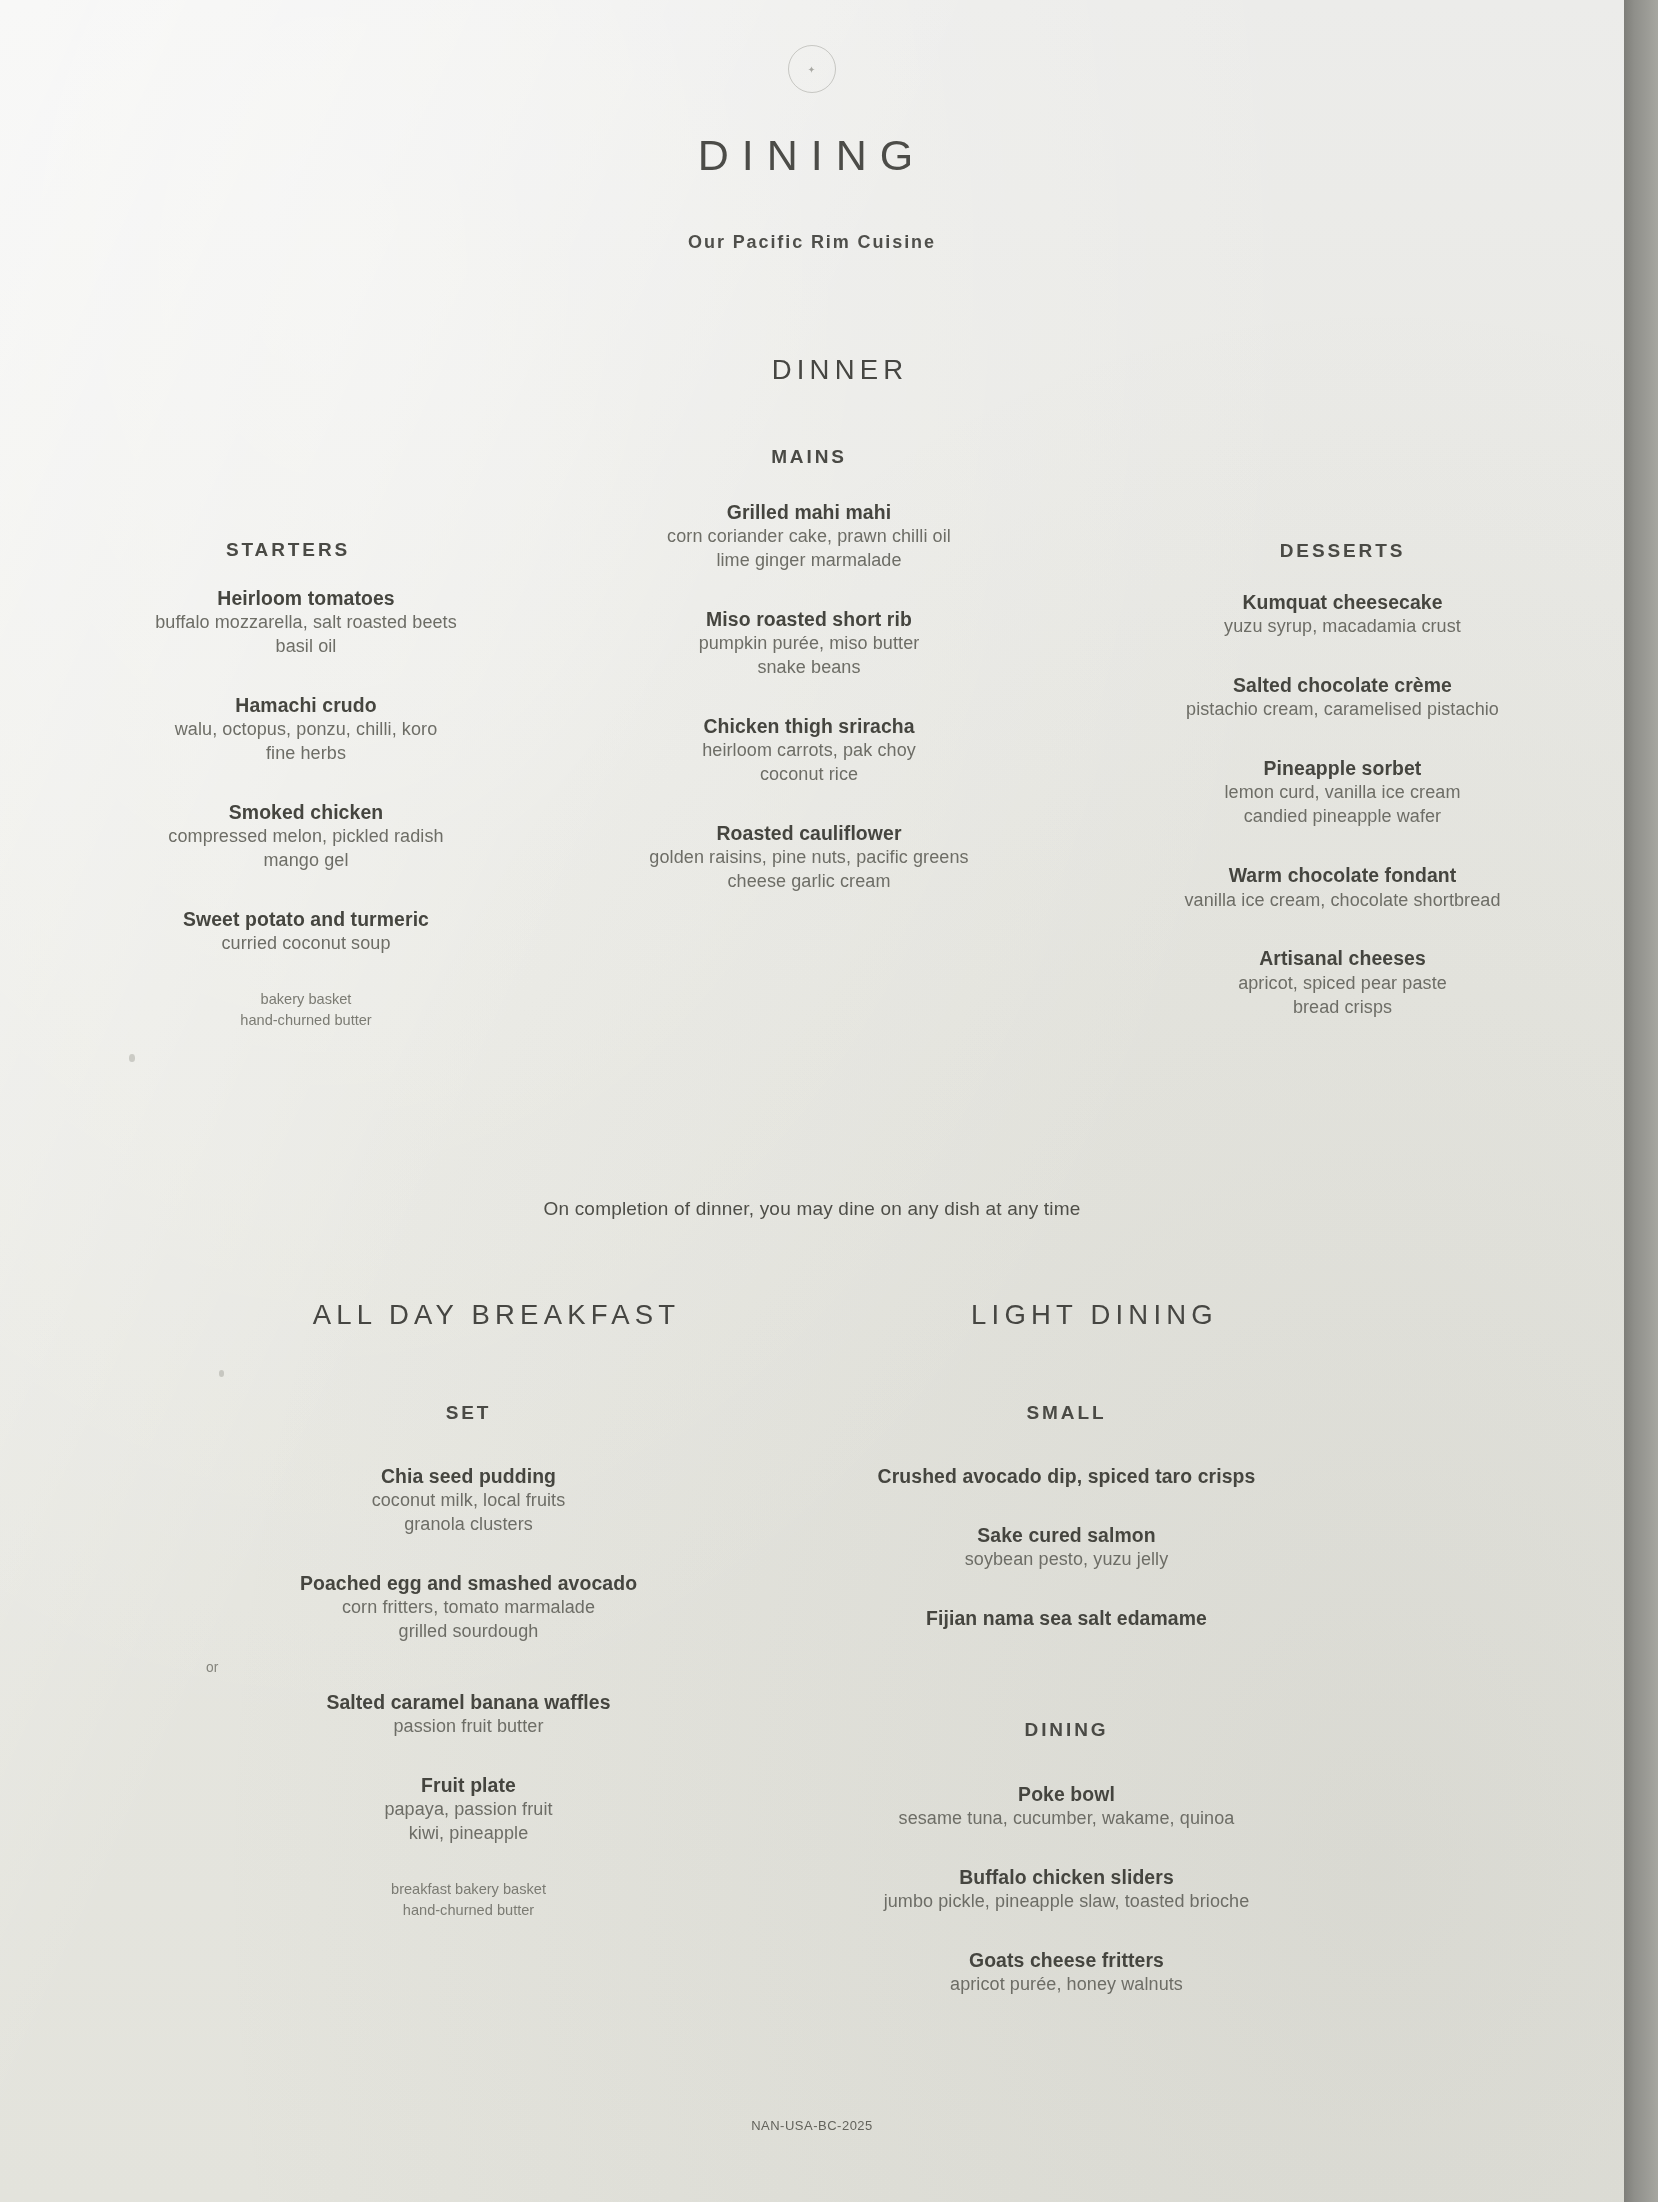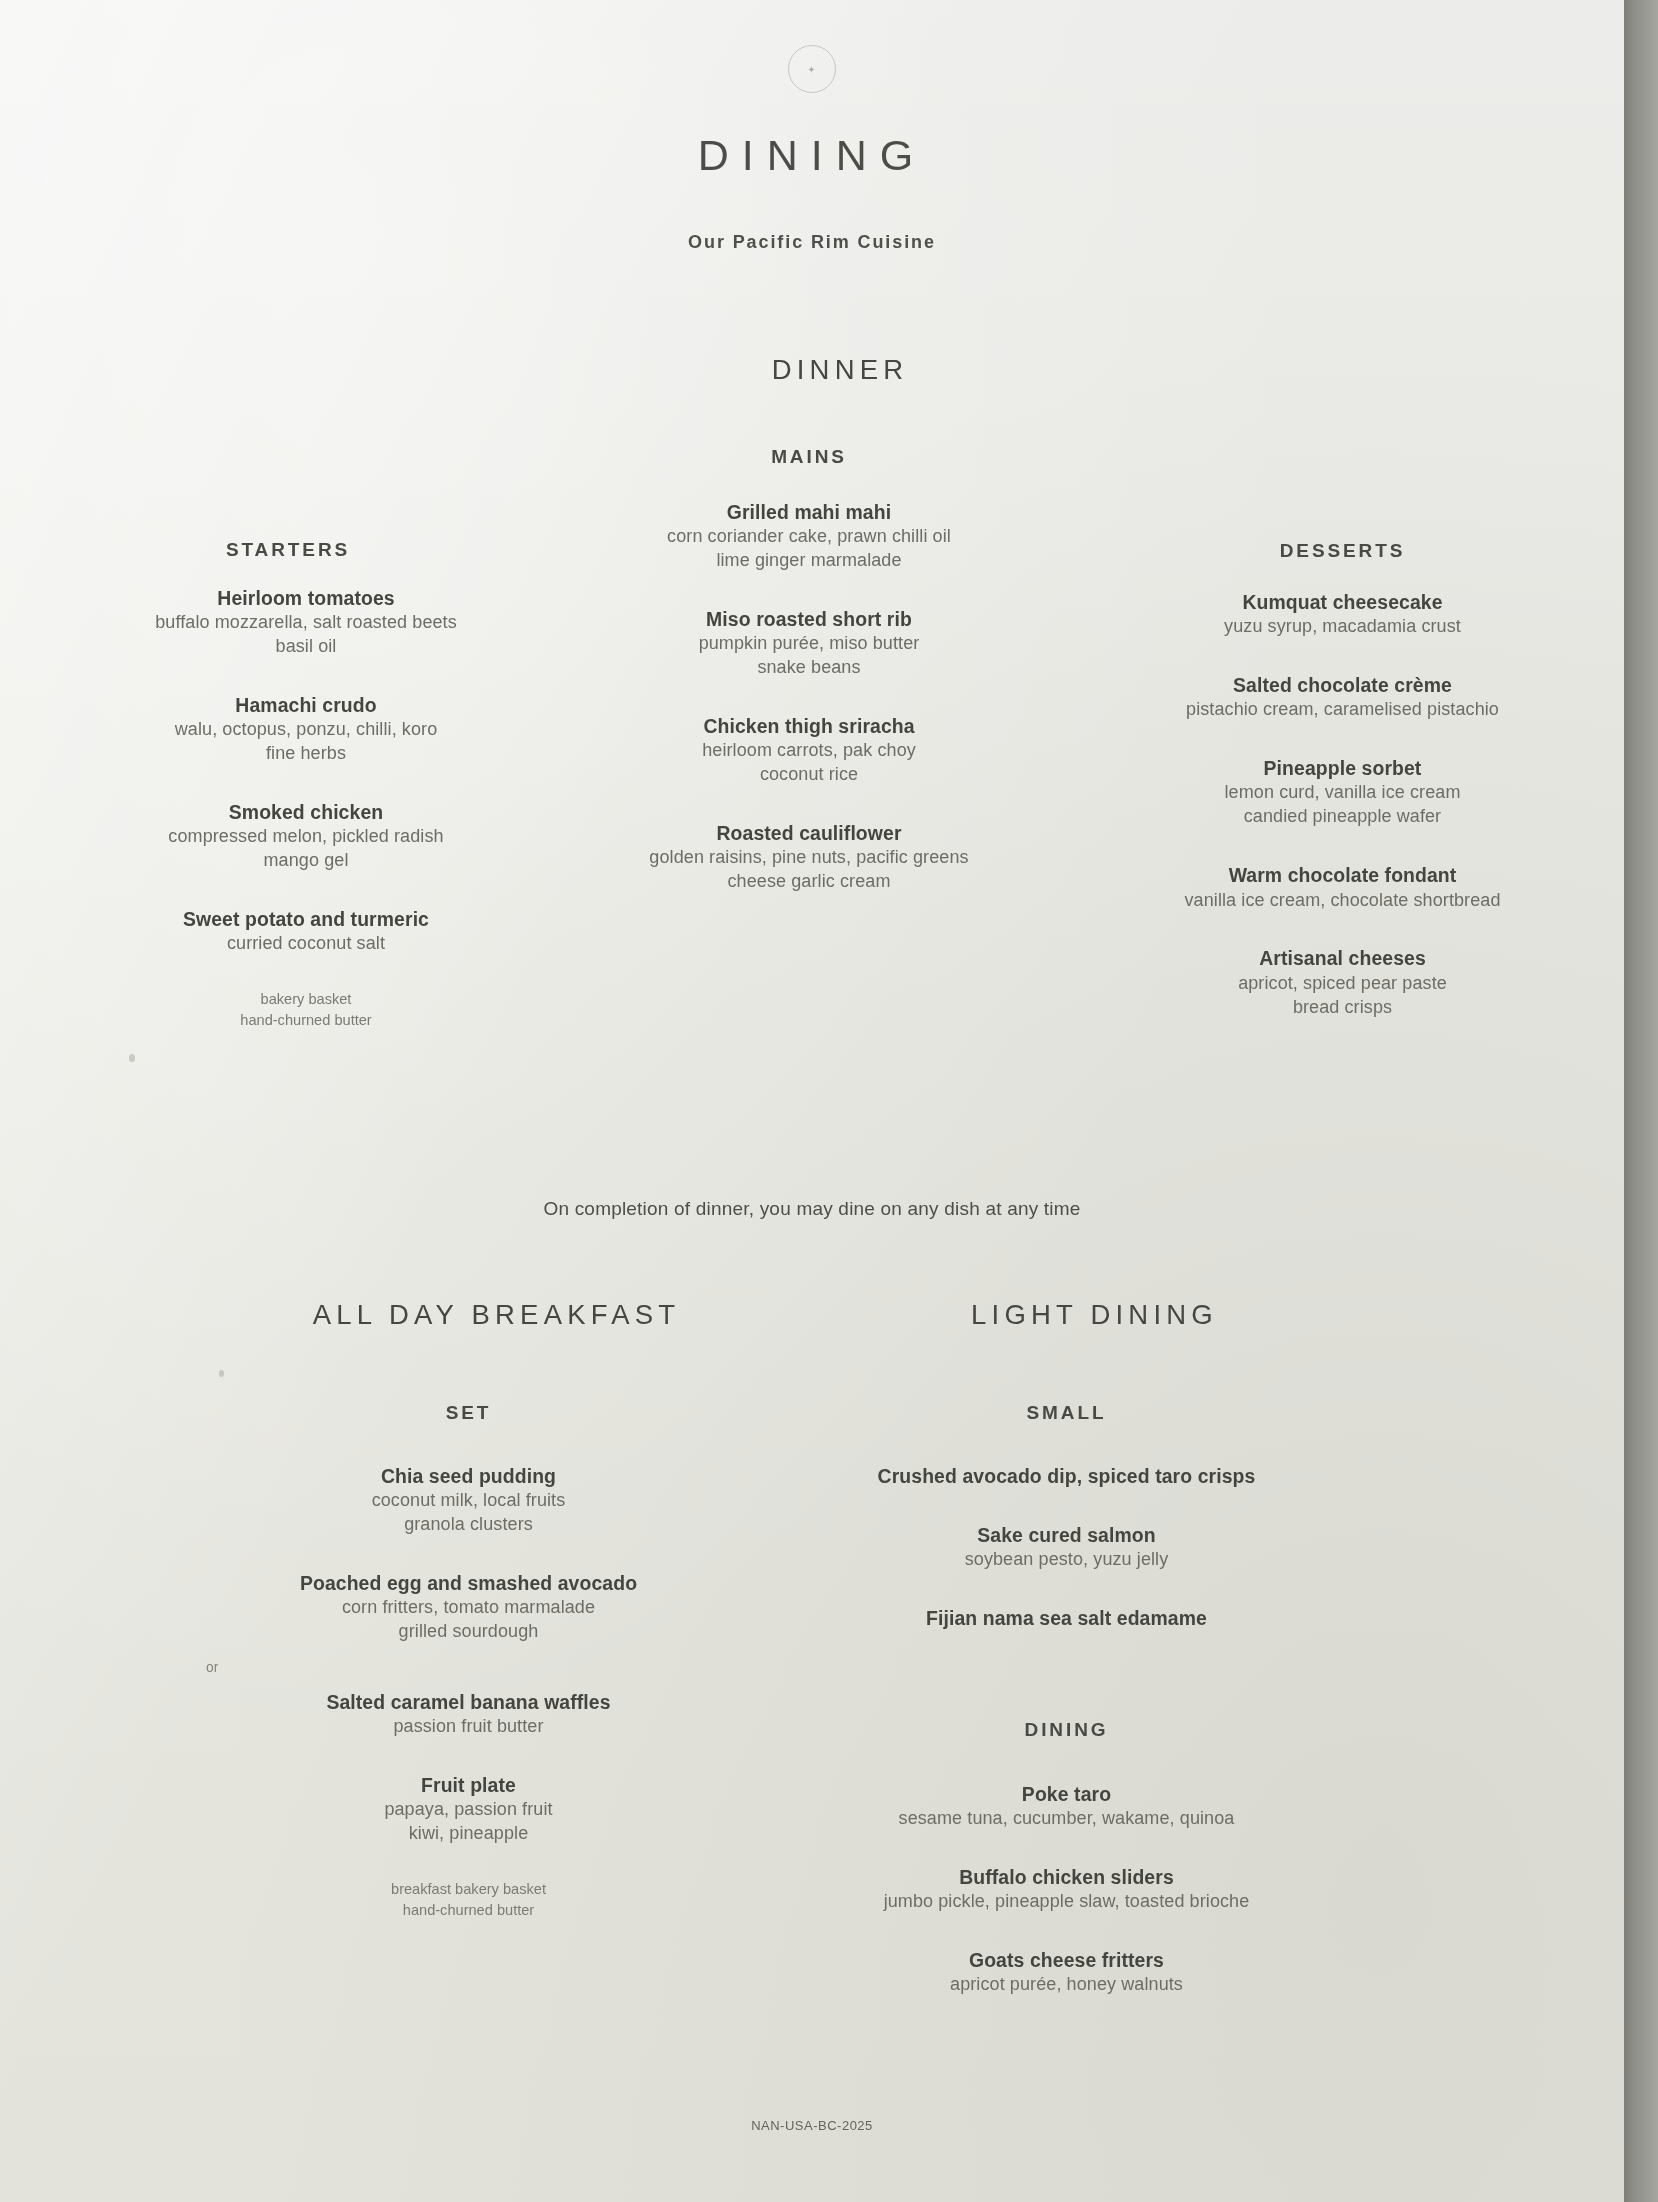--- a/index.html
+++ b/index.html
@@ -240,21 +240,21 @@
       <div class="dish">
         <div class="dish-name">Hamachi crudo</div>
         <div class="dish-desc">walu, octopus, ponzu, chilli, koro<br>fine herbs</div>
       </div>
       <div class="dish">
         <div class="dish-name">Smoked chicken</div>
         <div class="dish-desc">compressed melon, pickled radish<br>mango gel</div>
       </div>
       <div class="dish">
         <div class="dish-name">Sweet potato and turmeric</div>
-        <div class="dish-desc">curried coconut salt</div>
+        <div class="dish-desc">curried coconut soup</div>
       </div>
       <div class="small-note">bakery basket<br>hand-churned butter</div>
     </div>
   <div id="col-mains">
       <div class="dish">
         <div class="dish-name">Grilled mahi mahi</div>
         <div class="dish-desc">corn coriander cake, prawn chilli oil<br>lime ginger marmalade</div>
       </div>
       <div class="dish">
         <div class="dish-name">Miso roasted short rib</div>
@@ -328,21 +328,21 @@
       <div class="dish">
         <div class="dish-name">Sake cured salmon</div>
         <div class="dish-desc">soybean pesto, yuzu jelly</div>
       </div>
       <div class="dish">
         <div class="dish-name">Fijian nama sea salt edamame</div>
       </div>
     </div>
   <div id="col-large">
       <div class="dish">
-        <div class="dish-name">Poke taro</div>
+        <div class="dish-name">Poke bowl</div>
         <div class="dish-desc">sesame tuna, cucumber, wakame, quinoa</div>
       </div>
       <div class="dish">
         <div class="dish-name">Buffalo chicken sliders</div>
         <div class="dish-desc">jumbo pickle, pineapple slaw, toasted brioche</div>
       </div>
       <div class="dish">
         <div class="dish-name">Goats cheese fritters</div>
         <div class="dish-desc">apricot purée, honey walnuts</div>
       </div>

